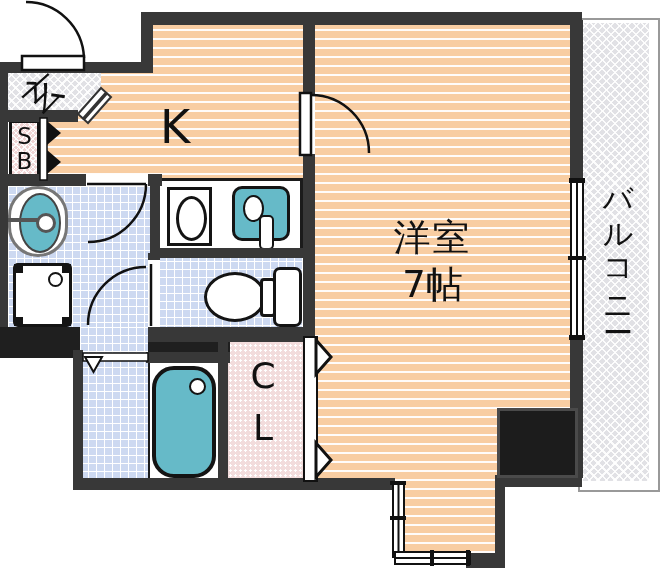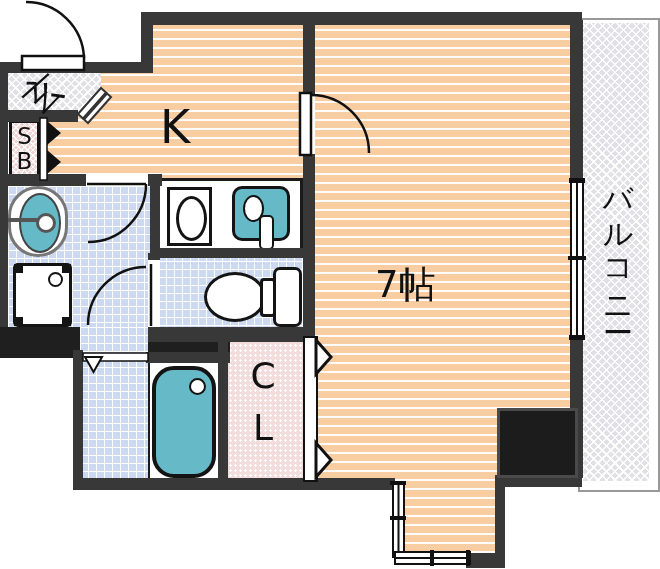--- a/index.html
+++ b/index.html
@@ -155,21 +155,23 @@
     <rect x="395" y="552" width="75" height="12" fill="#fff" stroke="#111" stroke-width="2"></rect>
     <line x1="395" y1="558" x2="470" y2="558" stroke="#111" stroke-width="2"></line>
     <rect x="430" y="550" width="4" height="16" fill="#111"></rect>
     <rect x="466" y="550" width="4" height="16" fill="#111"></rect>
   </svg>
 
   <div class="abs lbl" style="left:24px;top:68px;font-size:38px;transform:rotate(-42deg);">
     <span>玄</span></div>
   <div class="abs lbl" style="left:160px;top:100px;font-size:46px;">
     <span>K</span></div>
-  <div class="abs lbl" style="left:375px;top:260px;width:115px;font-size:37px;">
+  <div class="abs lbl" style="left:375px;top:213px;width:115px;text-align:center;font-size:37px;letter-spacing:2px;">
+    <span>洋室</span></div>
+  <div class="abs lbl" style="left:375px;top:260px;width:115px;text-align:center;font-size:37px;">
     <span>7帖</span></div>
   <div class="abs lbl" style="left:239px;top:350px;width:48px;text-align:center;font-size:36px;line-height:52px;">
     <div><span>C</span></div>
     <div><span>L</span></div>
   </div>
   <div class="abs lbl" style="left:597px;top:165px;height:200px;font-size:30px;writing-mode:vertical-rl;letter-spacing:4px;">
     <span>バルコニー</span></div>
 
 </div>
 

